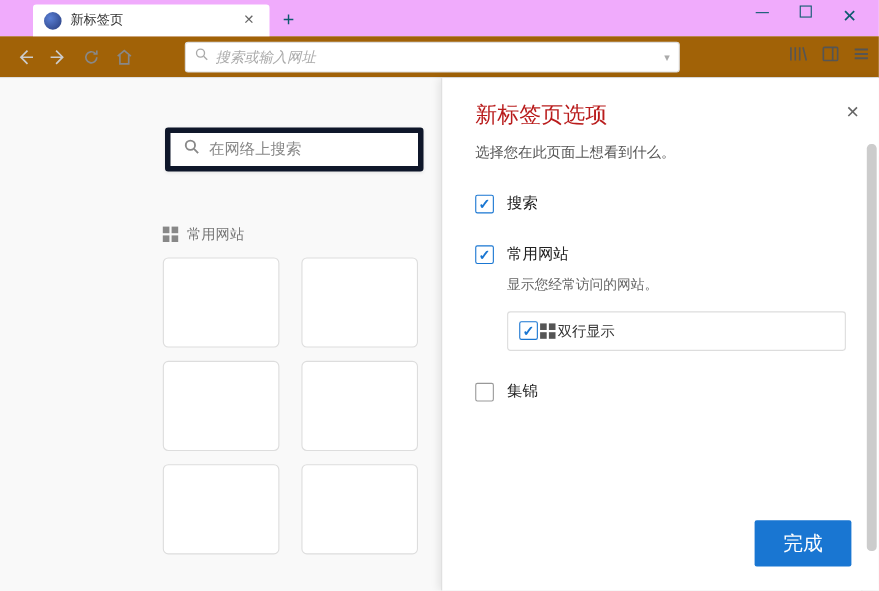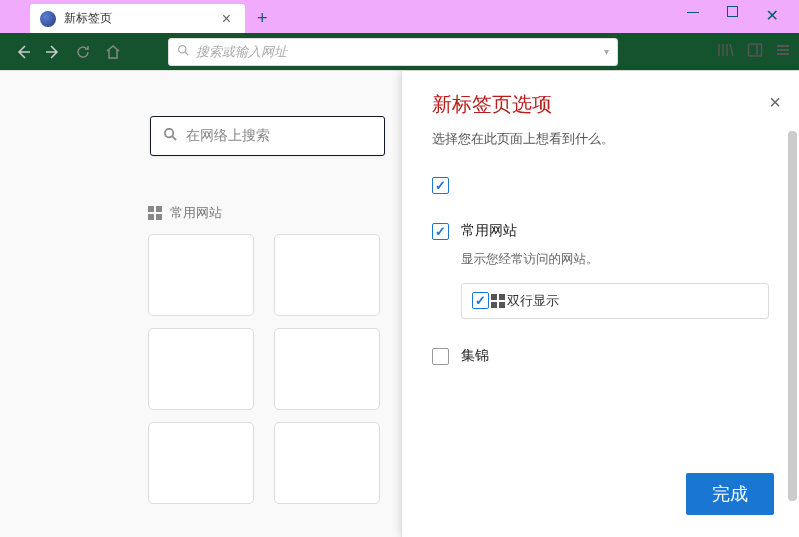--- a/index.html
+++ b/index.html
@@ -10,35 +10,35 @@
     .tab-favicon { width: 16px; height: 16px; border-radius: 50%; background: radial-gradient(circle at 35% 35%, #5a7fd4, #263a7a); margin-right: 8px; }
     .tab-title { font-size: 12px; color: #333; flex: 1; }
     .tab-close { font-size: 16px; color: #666; cursor: pointer; padding: 0 4px; }
     .newtab-btn { color: #0c5a6e; font-size: 18px; margin-left: 12px; margin-bottom: 4px; cursor: pointer; }
     .window-controls { margin-left: auto; display: flex; gap: 28px; padding-right: 20px; margin-bottom: 8px; }
     .wc { color: #0c5a6e; font-size: 14px; cursor: pointer; }
     .wc-min { width: 12px; border-bottom: 1.5px solid #0c5a6e; height: 7px; }
     .wc-max { width: 11px; height: 11px; border: 1.5px solid #0c5a6e; }
     .wc-close-x { font-size: 16px; }
     
-    .toolbar { height: 38px; background: #14532d; border-bottom: 1px solid #e0e0e0; display: flex; align-items: center; padding: 0 8px; gap: 0; }
+    .toolbar { height: 38px; background: #a16207; border-bottom: 1px solid #e0e0e0; display: flex; align-items: center; padding: 0 8px; gap: 0; }
     .nav-btn { width: 30px; height: 30px; display: flex; align-items: center; justify-content: center; color: #888; cursor: pointer; }
     .nav-btn.disabled { color: #ccc; }
     .nav-btn svg { width: 16px; height: 16px; }
     .urlbar { flex: 0 0 450px; margin-left: 40px; height: 28px; border: 1px solid #ddd; border-radius: 3px; display: flex; align-items: center; padding: 0 8px; background: #fff; }
     .urlbar input { border: none; outline: none; flex: 1; font-size: 13px; color: #333; }
     .urlbar input::placeholder { color: #aaa; font-style: italic; }
     .url-search-icon { color: #aaa; margin-right: 6px; }
     .url-dropdown { color: #aaa; font-size: 10px; }
     .toolbar-right { margin-left: auto; display: flex; gap: 12px; align-items: center; }
     .lib-icon, .reader-icon, .menu-icon { color: #555; cursor: pointer; }
     
     .content { position: relative; height: calc(537px - 71px); background: #f9f9f9; }
     .newtab-main { padding-top: 45px; width: 380px; }
-    .search-box { margin-left: 150px; width: 235px; height: 40px; border: 1px solid #0f172a; background: #fff; border-radius: 3px; display: flex; align-items: center; padding: 0 12px; box-shadow: 0 1px 3px rgba(0,0,0,0.08); }
+    .search-box { margin-left: 150px; width: 235px; height: 40px; border: 5px solid #0f172a; background: #fff; border-radius: 3px; display: flex; align-items: center; padding: 0 12px; box-shadow: 0 1px 3px rgba(0,0,0,0.08); }
     .search-box .sicon { color: #888; margin-right: 8px; }
     .search-box span.text { color: #888; font-size: 14px; }
     .section-hdr { margin-left: 148px; margin-top: 48px; display: flex; align-items: center; gap: 8px; color: #777; font-size: 13px; }
     .tiles-icon { display: inline-flex; flex-wrap: wrap; width: 14px; height: 14px; gap: 2px; }
     .tiles-icon div { width: 6px; height: 6px; background: #888; }
     .tiles-row { margin-left: 148px; display: flex; gap: 20px; margin-top: 12px; }
     .tile { width: 110px; height: 82px; border: 1px solid #ddd; border-radius: 5px; background: #fff; }
     
     .panel { position: absolute; right: 0; top: 0; bottom: 0; width: 398px; background: #fff; border-left: 1px solid #ddd; box-shadow: -2px 0 8px rgba(0,0,0,0.1); padding: 20px 30px 0 30px; }
     .panel-title { font-size: 20px; font-weight: 400; color: #b91c1c; }
@@ -166,20 +166,21 @@
 
   <div class="panel">
     <div class="scrollbar"></div>
     <div class="panel-close">×</div>
     <div class="panel-title">新标签页选项</div>
     <div class="panel-sub">选择您在此页面上想看到什么。</div>
 
     <div class="opt-row">
       <div class="cbox checked"></div>
       <div class="opt-body">
+        <div class="opt-title">搜索</div>
       </div>
     </div>
 
     <div class="opt-row">
       <div class="cbox checked"></div>
       <div class="opt-body">
         <div class="opt-title">常用网站</div>
         <div class="opt-desc">显示您经常访问的网站。</div>
         <div class="sub-opt-box">
           <div class="cbox checked"></div>

